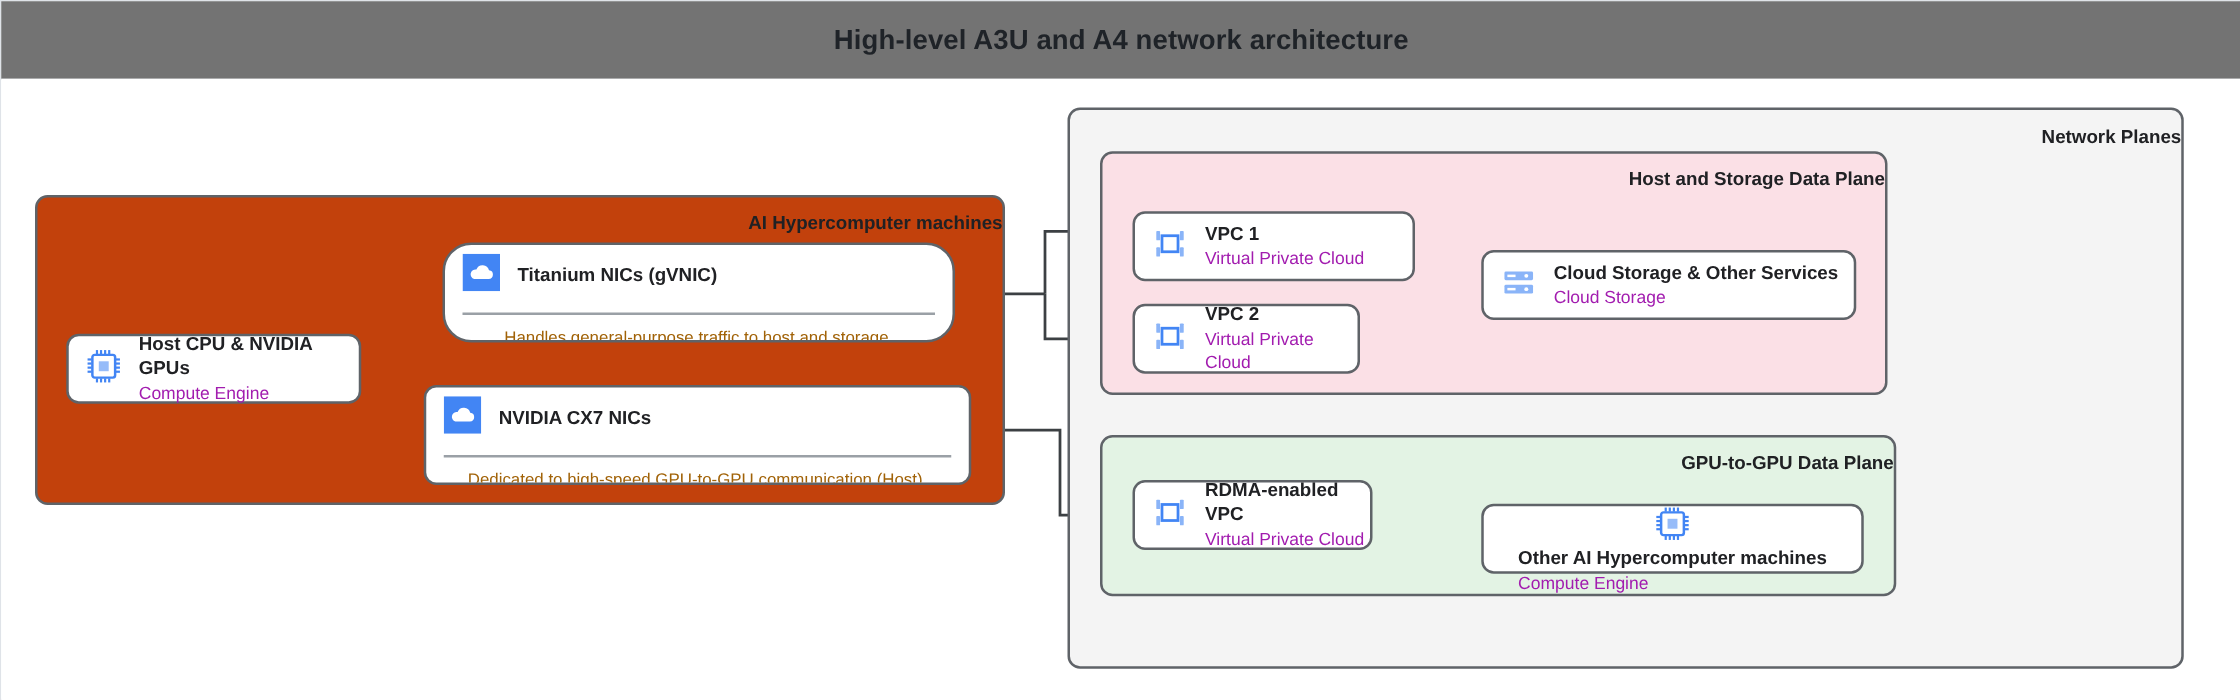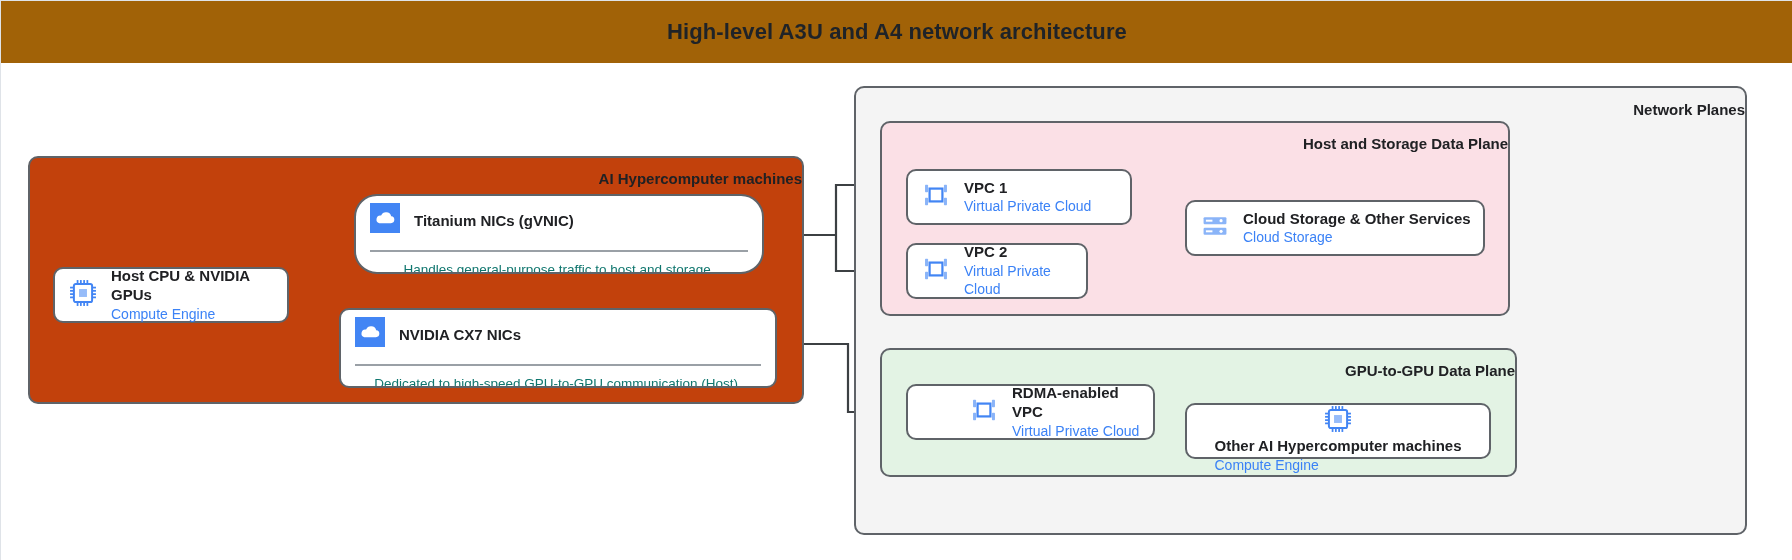--- a/index.html
+++ b/index.html
@@ -8,21 +8,21 @@
     background:#ffffff;
     font-family:"Liberation Sans", sans-serif;
     color:#202124;
     overflow:hidden;
   }
   .page{position:relative;width:1792px;height:560px;box-sizing:border-box;border:1px solid #dfe3e8;}
 
   
   .header{
     position:absolute;left:0;top:0;width:1792px;height:62px;
-    background:#a16207;border-bottom:1px solid #dfe3e8;
+    background:#737373;border-bottom:1px solid #dfe3e8;
     display:flex;align-items:center;justify-content:center;
   }
   .header-title{font-size:22px;font-weight:bold;color:#1f2328;letter-spacing:.1px;}
 
   
   .canvas{position:absolute;left:0;top:62px;width:1792px;height:497px;background:#fff;}
 
   
   .group{position:absolute;box-sizing:border-box;border:2px solid #5f6368;border-radius:10px;}
   .group-title{
@@ -32,31 +32,31 @@
 
   
   .node{
     position:absolute;box-sizing:border-box;background:#ffffff;
     border:2px solid #5f6368;border-radius:10px;
     display:flex;align-items:center;
   }
   .node .ico{flex:0 0 auto;margin-left:14px;margin-right:14px;display:block;}
   .node .txt{display:flex;flex-direction:column;justify-content:center;}
   .node .t1{font-size:15px;font-weight:bold;color:#202124;line-height:1.25;}
-  .node .t2{font-size:14px;color:#3b82f6;line-height:1.3;}
+  .node .t2{font-size:14px;color:#a21caf;line-height:1.3;}
 
   
   .card{
     position:absolute;box-sizing:border-box;background:#fff;
     border:2px solid #5f6368;border-radius:10px;overflow:hidden;
   }
   .card-head{display:flex;align-items:center;height:48px;padding-left:14px;}
   .card-head .t1{font-size:15px;font-weight:bold;color:#202124;margin-left:14px;}
   .card-rule{height:2px;background:#9aa0a6;margin:6px 14px 0 14px;}
-  .card-desc{font-size:13.5px;color:#0f766e;text-align:center;padding:10px 14px 0 14px;}
+  .card-desc{font-size:13.5px;color:#a16207;text-align:center;padding:10px 14px 0 14px;}
 
   
   .wires{position:absolute;left:0;top:0;width:1792px;height:497px;pointer-events:none;}
 
   
   .plane-outer{background:#f4f4f4;}
   .plane-pink{background:#fbe0e6;border-color:#5f6368;}
   .plane-green{background:#e3f3e4;border-color:#5f6368;}
   .machines{background:#c2410c;}
 </style>
@@ -220,21 +220,21 @@
       <span class="txt">
         <span class="t1">Cloud Storage &amp; Other Services</span>
         <span class="t2">Cloud Storage</span>
       </span>
     </div>
 
     <div class="group plane-green" style="left:879px;top:285px;width:637px;height:129px;">
       <div class="group-title" style="top:12px;">GPU-to-GPU Data Plane</div>
     </div>
 
-    <div class="node" style="left:905px;top:321px;width:249px;height:56px;padding-left:48px;">
+    <div class="node" style="left:905px;top:321px;width:192px;height:56px;">
       <span class="ico">
         <svg width="28" height="28" viewBox="0 0 24 24">
           <g fill="#8ab4f8">
             <rect x="6.5" y="6.5" width="11" height="11" fill="none" stroke="#4285f4" stroke-width="1.9"></rect>
             <rect x="2.6" y="3.2" width="2.6" height="6.4" rx="0.6"></rect>
             <rect x="18.8" y="3.2" width="2.6" height="6.4" rx="0.6"></rect>
             <rect x="2.6" y="14.4" width="2.6" height="6.4" rx="0.6"></rect>
             <rect x="18.8" y="14.4" width="2.6" height="6.4" rx="0.6"></rect>
           </g>
         </svg>

